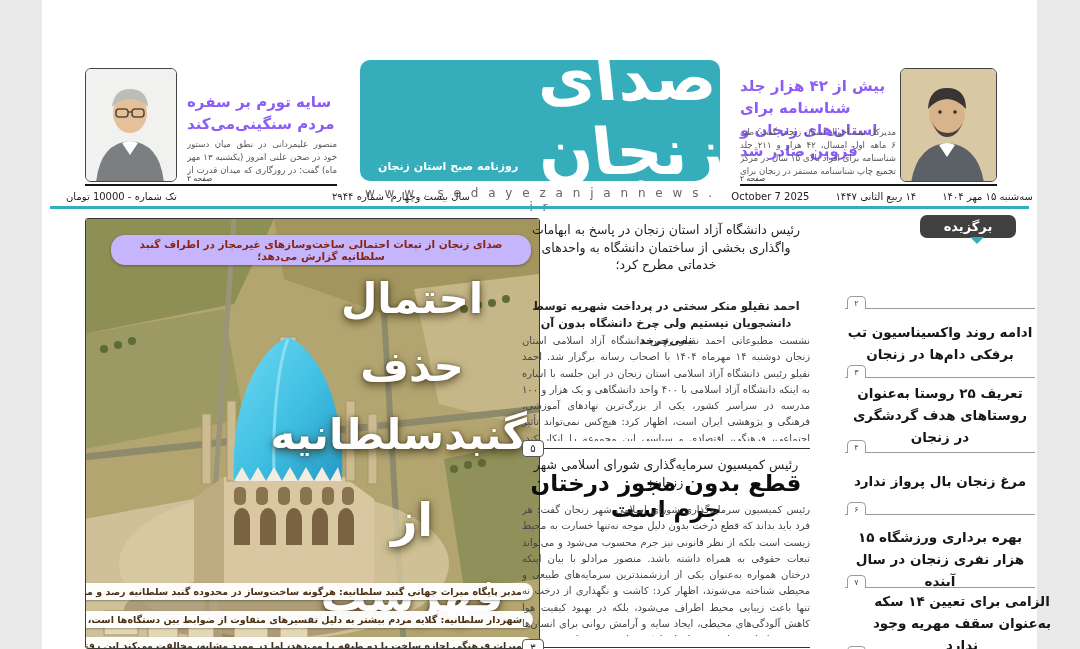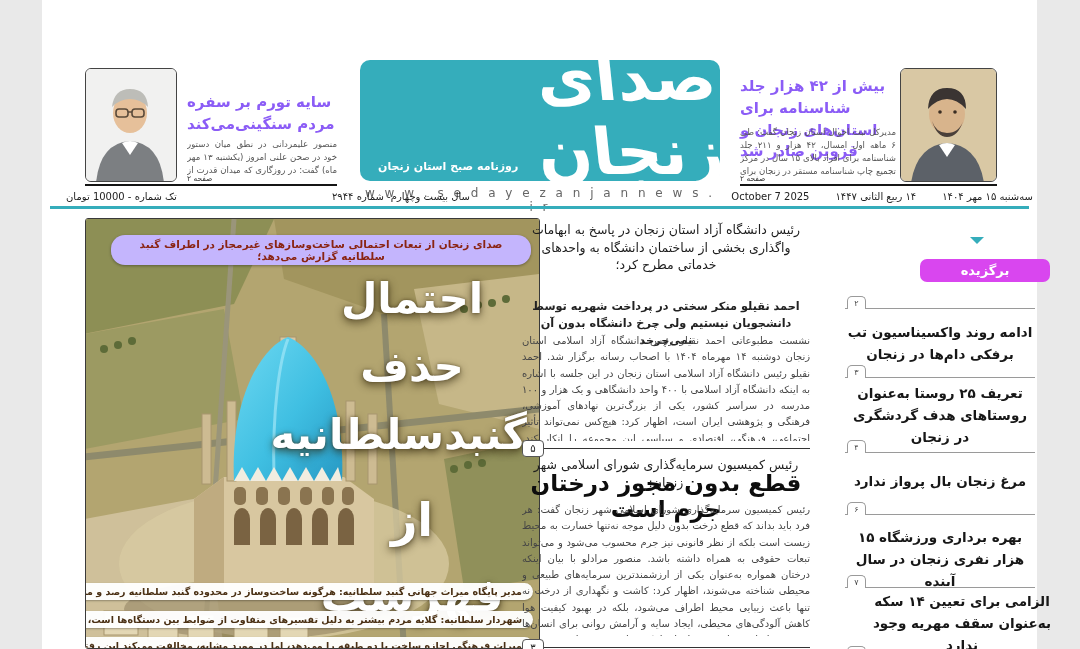--- a/index.html
+++ b/index.html
@@ -44,22 +44,22 @@
   .kicker { font-size:12.5px; color:#1d1d1d; text-align:center; line-height:1.4; }
   .big-head { font-weight:900; color:#0d0d0d; text-align:center; }
   .subhead { font-size:11.3px; font-weight:bold; color:#222; text-align:center; line-height:1.5; }
   .bodytxt { font-size:10px; line-height:1.63; color:#454545; text-align:justify; overflow:hidden; }
   .pn-row { display:flex; align-items:center; direction:ltr; }
   .pn-box { width:22px; height:17px; border:1px solid #555; border-radius:4px; font-size:10px; color:#222;
             display:flex; align-items:center; justify-content:center; background:#fff; }
   .pn-line { flex:1; border-top:1.5px solid #333; }
 
   
-  .sb-header { left:878px; top:215px; width:130px; height:23px; background:#d946ef; border-radius:7px;
-               color:#fff; font-size:13px; font-weight:bold; display:flex; align-items:center; justify-content:center;margin-top:44px; }
+  .sb-header { left:878px; top:215px; width:96px; height:23px; background:#404040; border-radius:7px;
+               color:#fff; font-size:13px; font-weight:bold; display:flex; align-items:center; justify-content:center; }
   .sb-notch { left:928px; top:237px; width:0; height:0; border-left:7px solid transparent; border-right:7px solid transparent;
               border-top:7px solid #35adbb; }
   .sb-text { left:803px; width:190px; font-size:13.5px; font-weight:bold; color:#171717; text-align:center;
              line-height:1.62; display:flex; align-items:center; justify-content:center; }
   .sb-div { left:803px; width:190px; height:15px; }
   .sb-div .line { position:absolute; left:0; right:0; bottom:0; border-bottom:1px solid #9a9a9a; }
   .sb-num { position:absolute; left:2px; bottom:0; width:19px; height:13px; border:1px solid #9a9a9a; border-bottom:none;
             border-radius:5px 5px 0 0; background:#fff; font-size:8px; color:#444;
             display:flex; align-items:center; justify-content:center; }
   .ltr { direction:ltr; }

